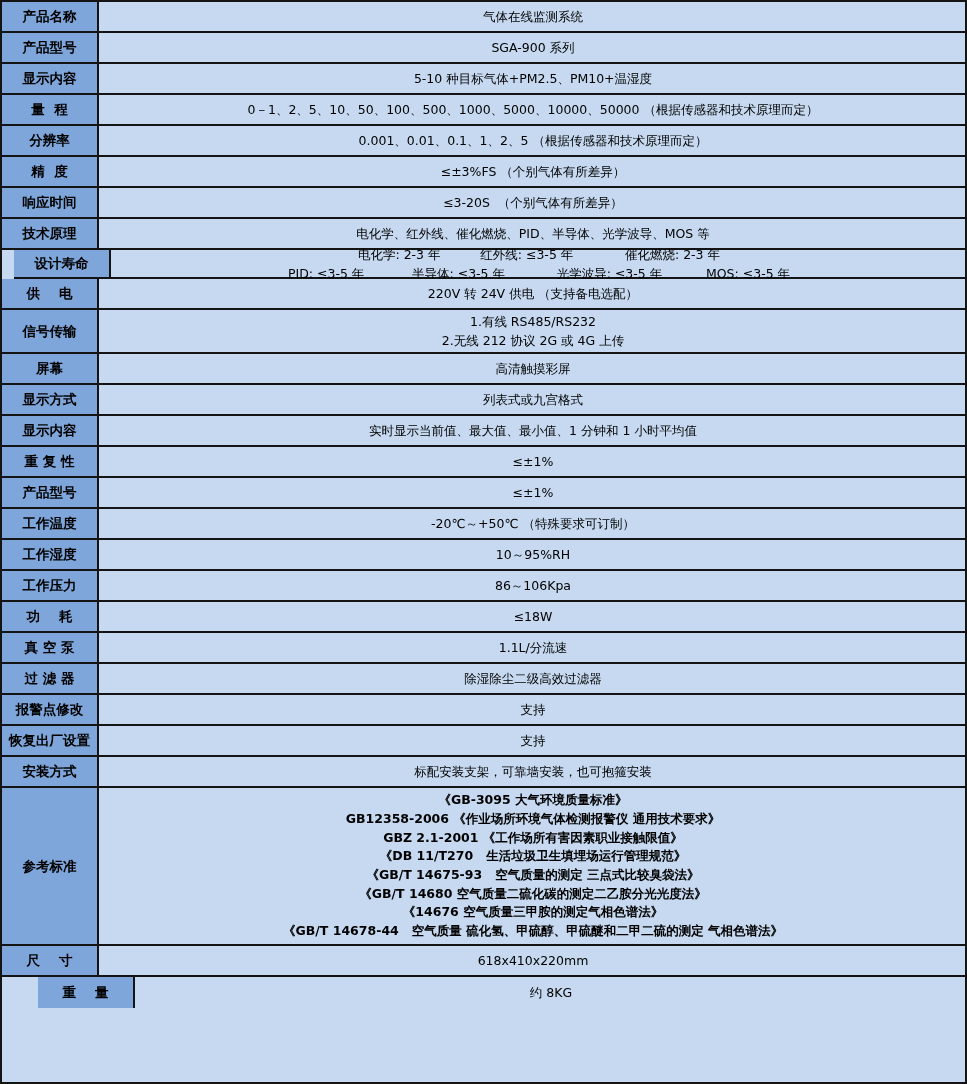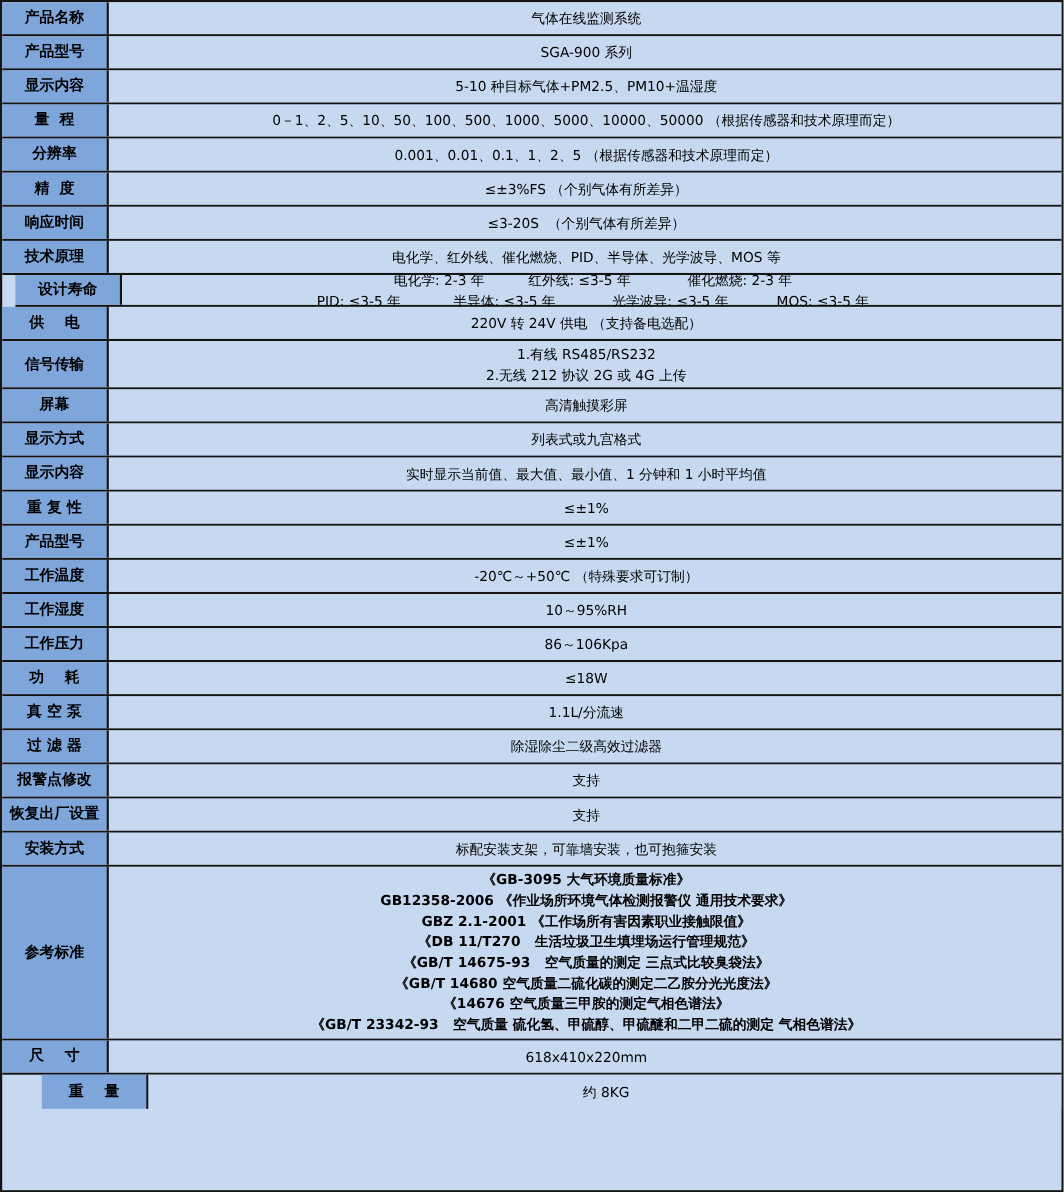--- a/index.html
+++ b/index.html
@@ -243,21 +243,21 @@
   <div class="row h-standards">
     <div class="cell-label">参考标准</div>
     <div class="cell-value">
       <div class="line">《GB-3095 大气环境质量标准》</div>
       <div class="line">GB12358-2006 《作业场所环境气体检测报警仪 通用技术要求》</div>
       <div class="line">GBZ 2.1-2001 《工作场所有害因素职业接触限值》</div>
       <div class="line">《DB 11/T270   生活垃圾卫生填埋场运行管理规范》</div>
       <div class="line">《GB/T 14675-93   空气质量的测定 三点式比较臭袋法》</div>
       <div class="line">《GB/T 14680 空气质量二硫化碳的测定二乙胺分光光度法》</div>
       <div class="line">《14676 空气质量三甲胺的测定气相色谱法》</div>
-      <div class="line">《GB/T 23342-93   空气质量 硫化氢、甲硫醇、甲硫醚和二甲二硫的测定 气相色谱法》</div>
+      <div class="line">《GB/T 14678-44   空气质量 硫化氢、甲硫醇、甲硫醚和二甲二硫的测定 气相色谱法》</div>
     </div>
   </div>
 
   <div class="row">
     <div class="cell-label">尺    寸</div>
     <div class="cell-value">
       <div class="line">618x410x220mm</div>
     </div>
   </div>
 

